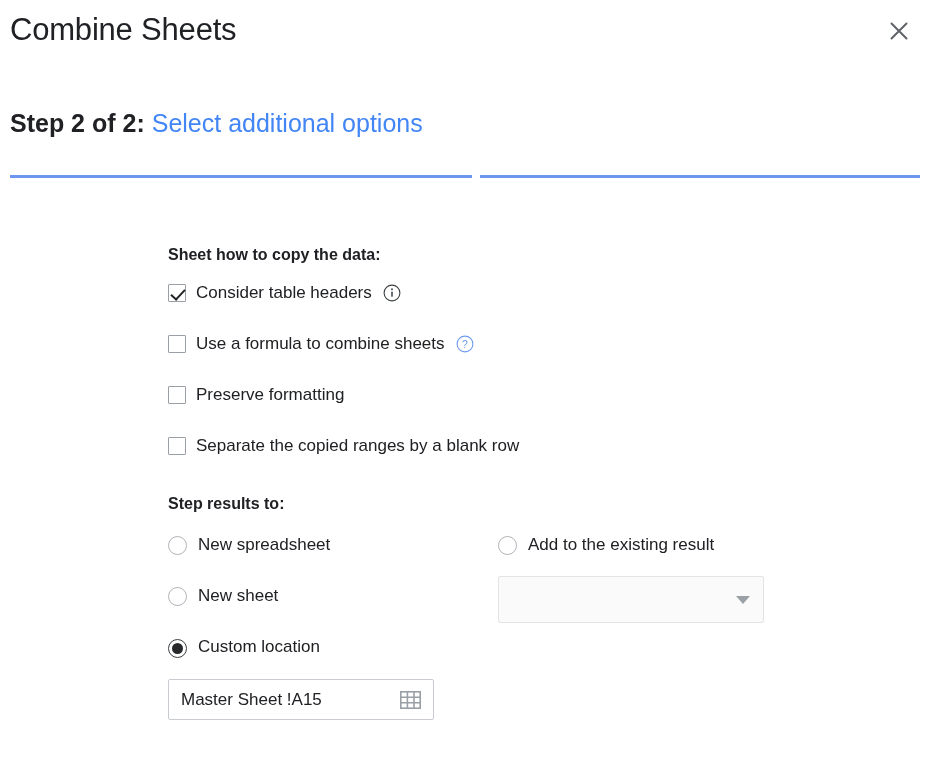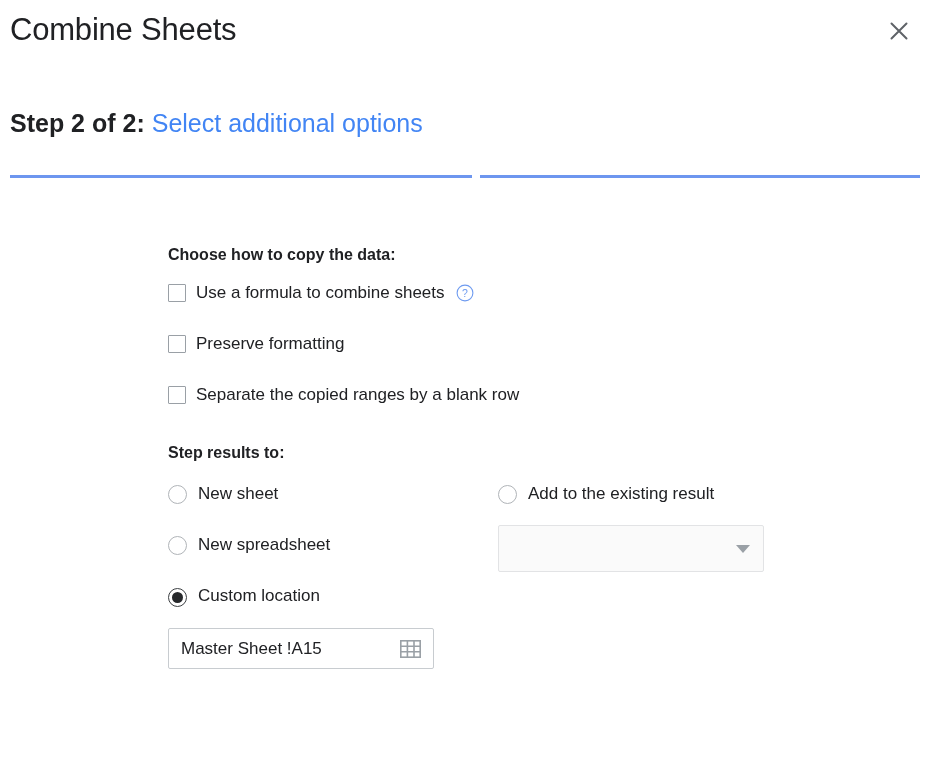--- a/index.html
+++ b/index.html
@@ -272,22 +272,33 @@
 </div>
 
 <div class="progress-track">
   <div class="progress-seg seg-1"></div>
   <div class="progress-gap"></div>
   <div class="progress-seg seg-2"></div>
 </div>
 
 <div class="content">
 
-  <div class="group-heading">Choose how to copy the data:</div>
-
+  <div class="group-heading">Sheet how to copy the data:</div>
+
+  <div class="option-row">
+    <span class="checkbox checked"></span>
+    <span class="option-label">Consider table headers</span>
+    <span class="hint-icon">
+      <svg width="18" height="18" viewBox="0 0 18 18" aria-hidden="true">
+        <circle cx="9" cy="9" r="7.9" fill="none" stroke="#3c4043" stroke-width="1.1"></circle>
+        <circle cx="9" cy="5.3" r="0.95" fill="#3c4043"></circle>
+        <rect x="8.25" y="7.4" width="1.5" height="5.4" rx="0.5" fill="#3c4043"></rect>
+      </svg>
+    </span>
+  </div>
 
   <div class="option-row">
     <span class="checkbox"></span>
     <span class="option-label">Use a formula to combine sheets</span>
     <span class="hint-icon">
       <svg width="18" height="18" viewBox="0 0 18 18" aria-hidden="true">
         <circle cx="9" cy="9" r="7.9" fill="none" stroke="#6e9bf0" stroke-width="1.1"></circle>
         <text x="9" y="12.8" text-anchor="middle" font-family="Liberation Sans, sans-serif" font-size="10.5" fill="#6e9bf0">?</text>
       </svg>
     </span>
@@ -303,25 +314,25 @@
     <span class="option-label">Separate the copied ranges by a blank row</span>
   </div>
 
   <div class="group-heading place-heading">Step results to:</div>
 
   <div class="place-grid">
 
     <div class="place-left">
       <div class="option-row">
         <span class="radio"></span>
-        <span class="option-label">New sheet</span>
+        <span class="option-label">New spreadsheet</span>
       </div>
       <div class="option-row">
         <span class="radio"></span>
-        <span class="option-label">New spreadsheet</span>
+        <span class="option-label">New sheet</span>
       </div>
       <div class="option-row" style="margin-bottom:0;align-items:flex-end;">
         <span class="radio selected"></span>
         <span class="option-label">Custom location</span>
       </div>
 
       <div class="location-input">
         <span class="location-value" title="Master Sheet !A15">Master Sheet !A15</span>
         <span class="range-picker">
           <svg width="21" height="18" viewBox="0 0 21 18" aria-hidden="true">

